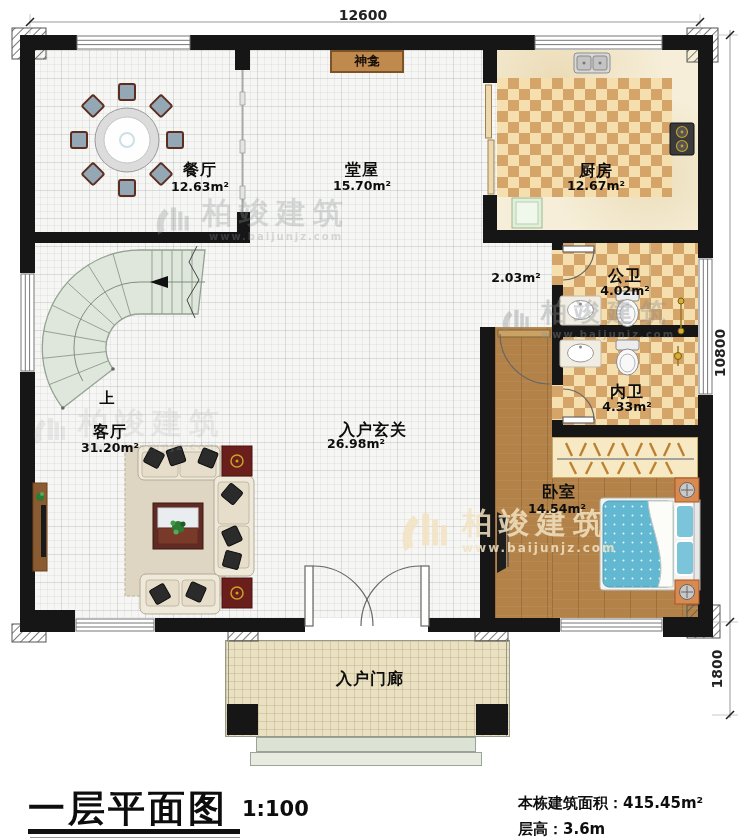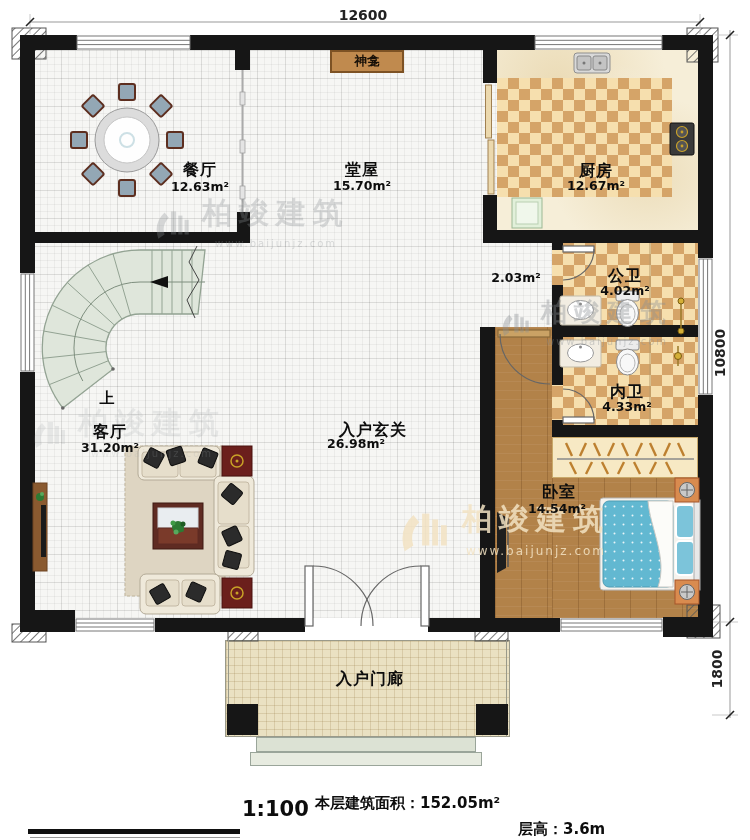--- a/index.html
+++ b/index.html
@@ -40,21 +40,21 @@
           font-size:12.5px;font-weight:bold;color:#171008;}
   
   .lbl{position:absolute;transform:translate(-50%,-50%);white-space:nowrap;text-align:center;z-index:40;}
   .rname{font-size:16px;font-weight:bold;letter-spacing:1px;}
   .rarea{font-size:12.5px;font-weight:bold;}
   .dim{font-size:14px;font-weight:bold;color:#222;}
   .vert{transform:translate(-50%,-50%) rotate(-90deg);}
   
   .wm{position:absolute;display:flex;align-items:center;gap:8px;z-index:30;pointer-events:none;}
   .wm .brand{font-weight:bold;letter-spacing:7px;line-height:1;font-family:Liberation Serif, serif;}
-  .wm .url{font-size:10px;letter-spacing:2px;text-align:center;margin-top:10px;}
+  .wm .url{font-size:10px;letter-spacing:2px;text-align:center;margin-top:3px;font-weight:bold;}
   
   .tb-title{position:absolute;left:28px;top:784px;font-size:37px;font-weight:bold;letter-spacing:3px;z-index:40;}
   .tb-rule{position:absolute;left:28px;top:829px;width:212px;height:5px;background:#111;z-index:40;}
   .tb-rule2{position:absolute;left:30px;top:837px;width:210px;height:1px;background:#999;z-index:40;}
   .tb-scale{position:absolute;left:242px;top:797px;font-size:21px;font-weight:700;z-index:40;}
   .stat{position:absolute;font-size:15px;font-weight:600;white-space:nowrap;z-index:40;}
 </style>
 </head>
 <body>
 
@@ -467,22 +467,23 @@
   <div class="lbl rarea" style="left:356px;top:443px;">26.98m²</div>
   <div class="lbl rname" style="left:559px;top:492px;">卧室</div>
   <div class="lbl rarea" style="left:557px;top:508px;">14.54m²</div>
   <div class="lbl rname" style="left:370px;top:679px;">入户门廊</div>
   <div class="lbl" style="left:107px;top:398px;font-size:15px;font-weight:bold;">上</div>
 
   <div class="lbl dim" style="left:363px;top:15px;">12600</div>
   <div class="lbl dim vert" style="left:720px;top:353px;">10800</div>
   <div class="lbl dim vert" style="left:717px;top:669px;">1800</div>
 
+  <div class="tb-title">一层平面图</div>
   <div class="tb-rule"></div>
   <div class="tb-rule2"></div>
   <div class="tb-scale">1:100</div>
-  <div class="stat" style="left:315px;top:794px;">
-    <span>本层建筑面积：</span><span>152.05m²</span>
+  <div class="stat" style="left:518px;top:794px;">
+    <span>本栋建筑面积：</span><span>415.45m²</span>
   </div>
   <div class="stat" style="left:518px;top:820px;">
     <span>层高：</span><span>3.6m</span>
   </div>
 </div>
 
 </body></html>

